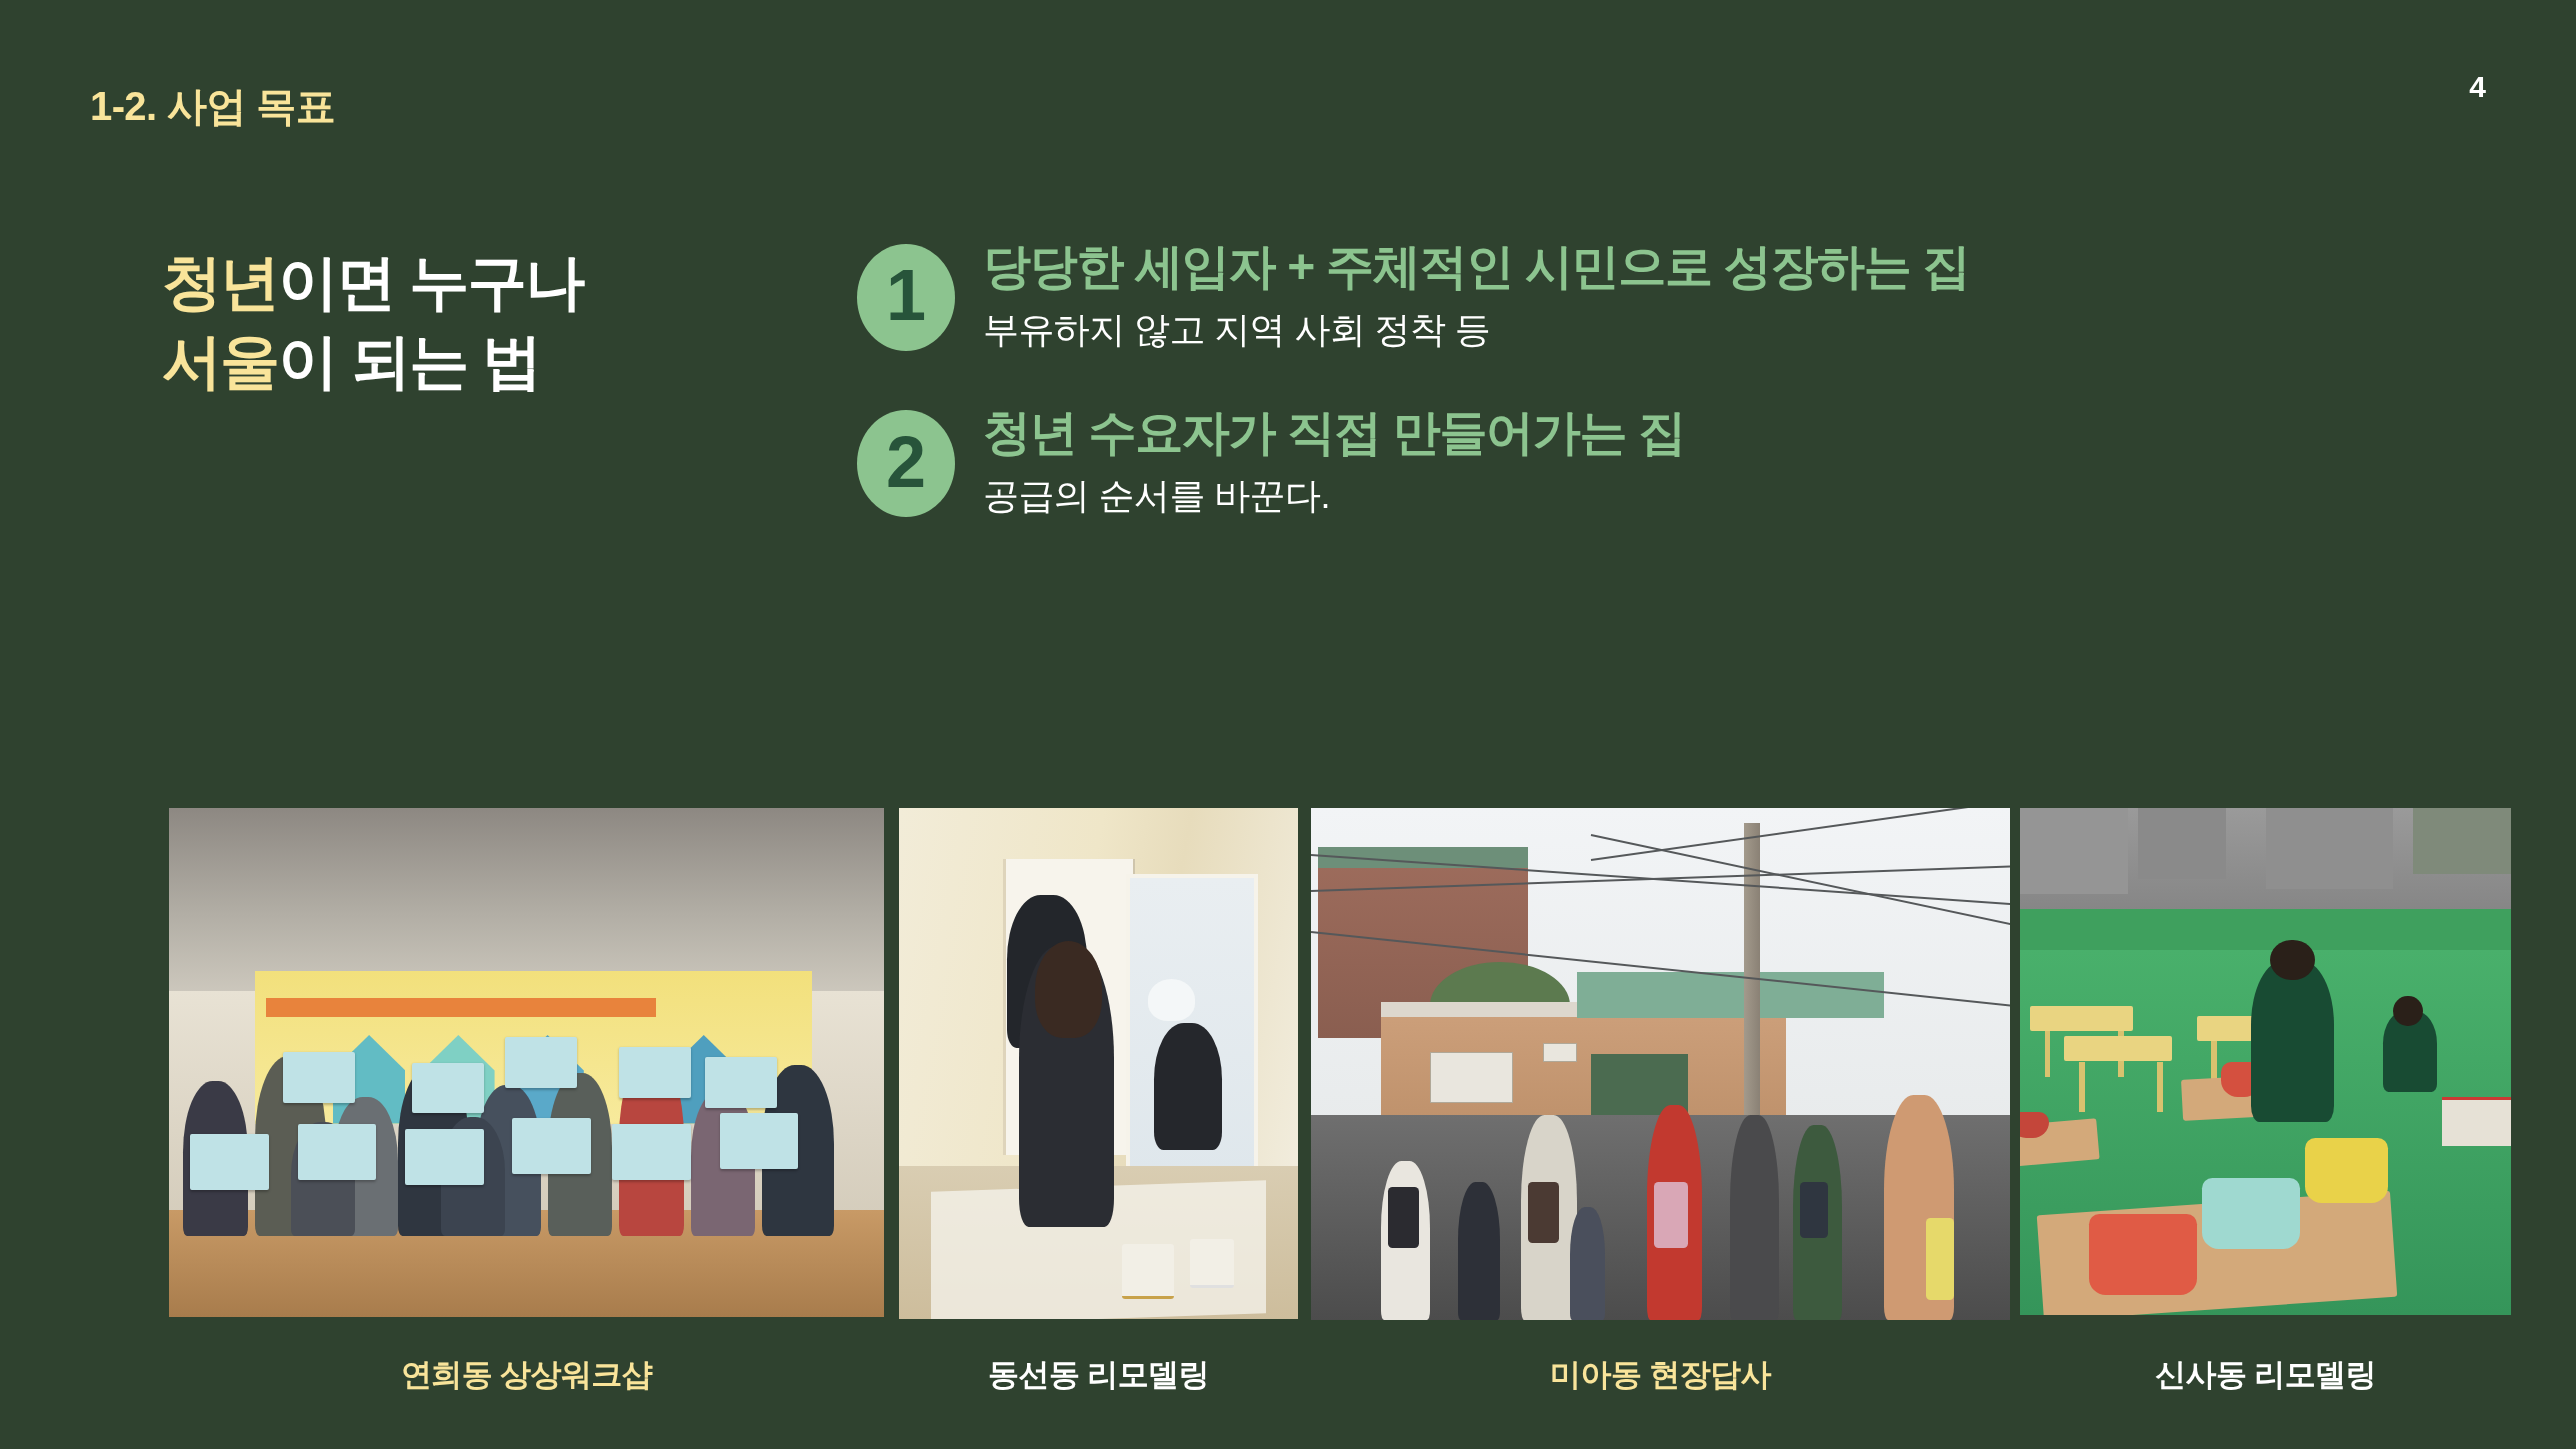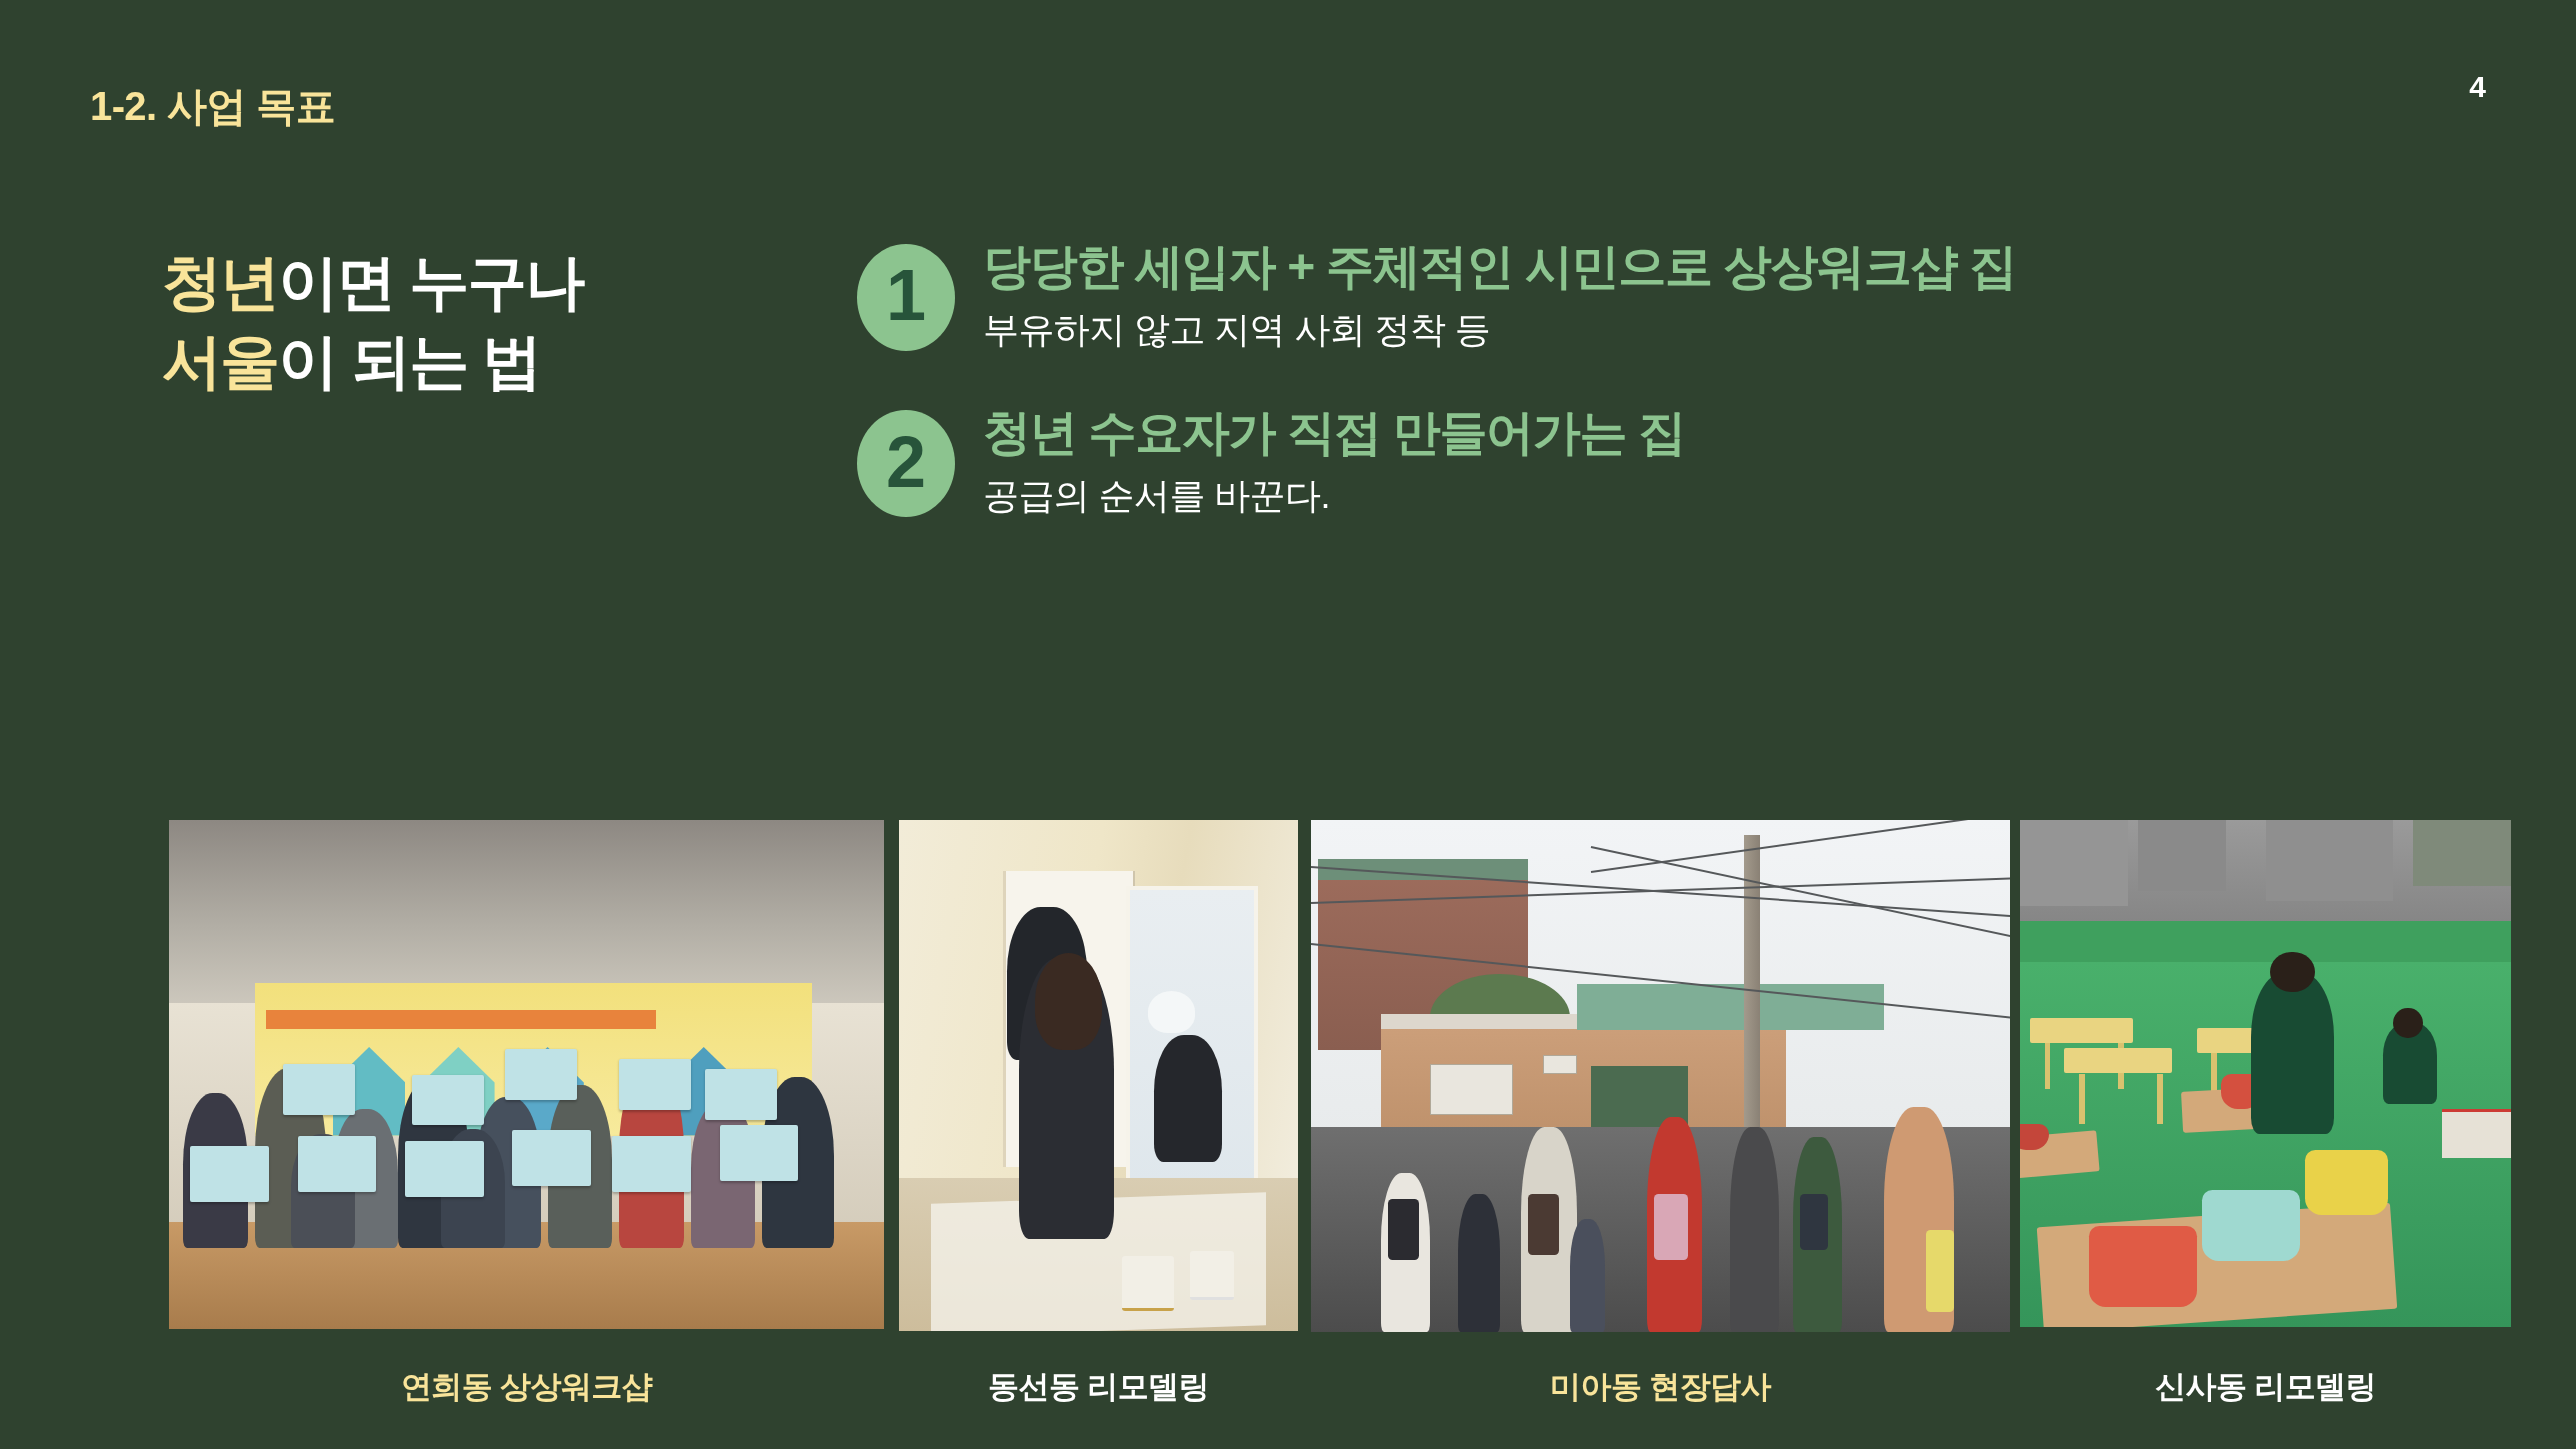--- a/index.html
+++ b/index.html
@@ -110,21 +110,21 @@
   
   .photo-strip {
     position: absolute;
     left: 0;
     top: 804px;
     width: 2576px;
     height: 644px;
   }
   .photo-cell {
     position: absolute;
-    top: 16px;
+    top: 4px;
   }
   .photo-frame {
     position: relative;
     overflow: hidden;
     background: #1c2a1c;
   }
   .photo-caption {
     position: absolute;
     left: 0;
     width: 100%;
@@ -336,21 +336,21 @@
     </div>
   </div>
 
   <div class="points">
 
     <div class="point">
       <div class="point-badge">
         <span class="point-badge-num">1</span>
       </div>
       <div class="point-body">
-        <div class="point-heading">당당한 세입자 + 주체적인 시민으로 상상워크샵 집</div>
+        <div class="point-heading">당당한 세입자 + 주체적인 시민으로 성장하는 집</div>
         <div class="point-sub">
           <div class="point-sub-line">부유하지 않고 지역 사회 정착 등</div>
         </div>
       </div>
     </div>
 
     <div class="point point-2">
       <div class="point-badge">
         <span class="point-badge-num">2</span>
       </div>

